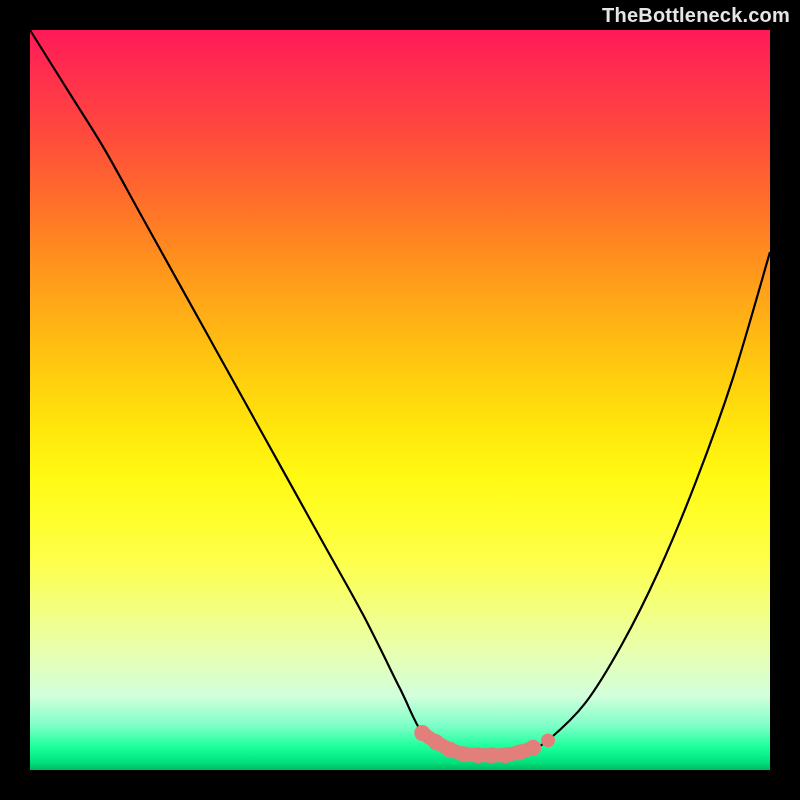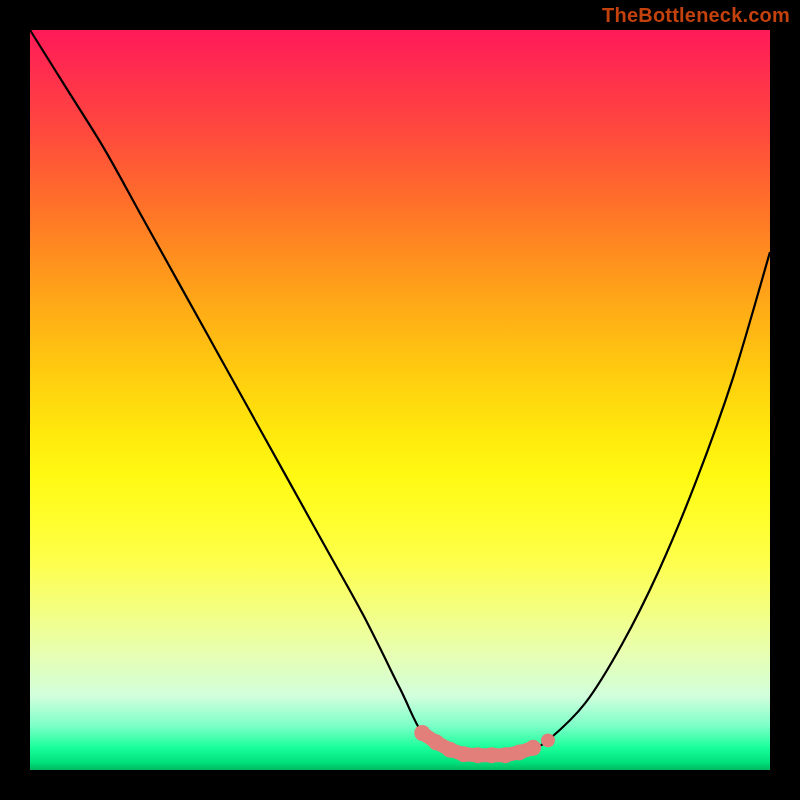--- a/index.html
+++ b/index.html
@@ -45,21 +45,21 @@
     height: 740px;
     overflow: visible;
   }
   .watermark {
     position: absolute;
     top: 4px;
     right: 10px;
     font-family: Arial, Helvetica, sans-serif;
     font-size: 20px;
     font-weight: 600;
-    color: #c2410c;
+    color: #e5e5e5;
     letter-spacing: 0.2px;
   }
 </style>
 </head>
 <body>
 
 <div class="stage">
   <div class="watermark">TheBottleneck.com</div>
   <div class="plot-area">
     <svg id="chart-svg" viewBox="0 0 740 740" preserveAspectRatio="none">

